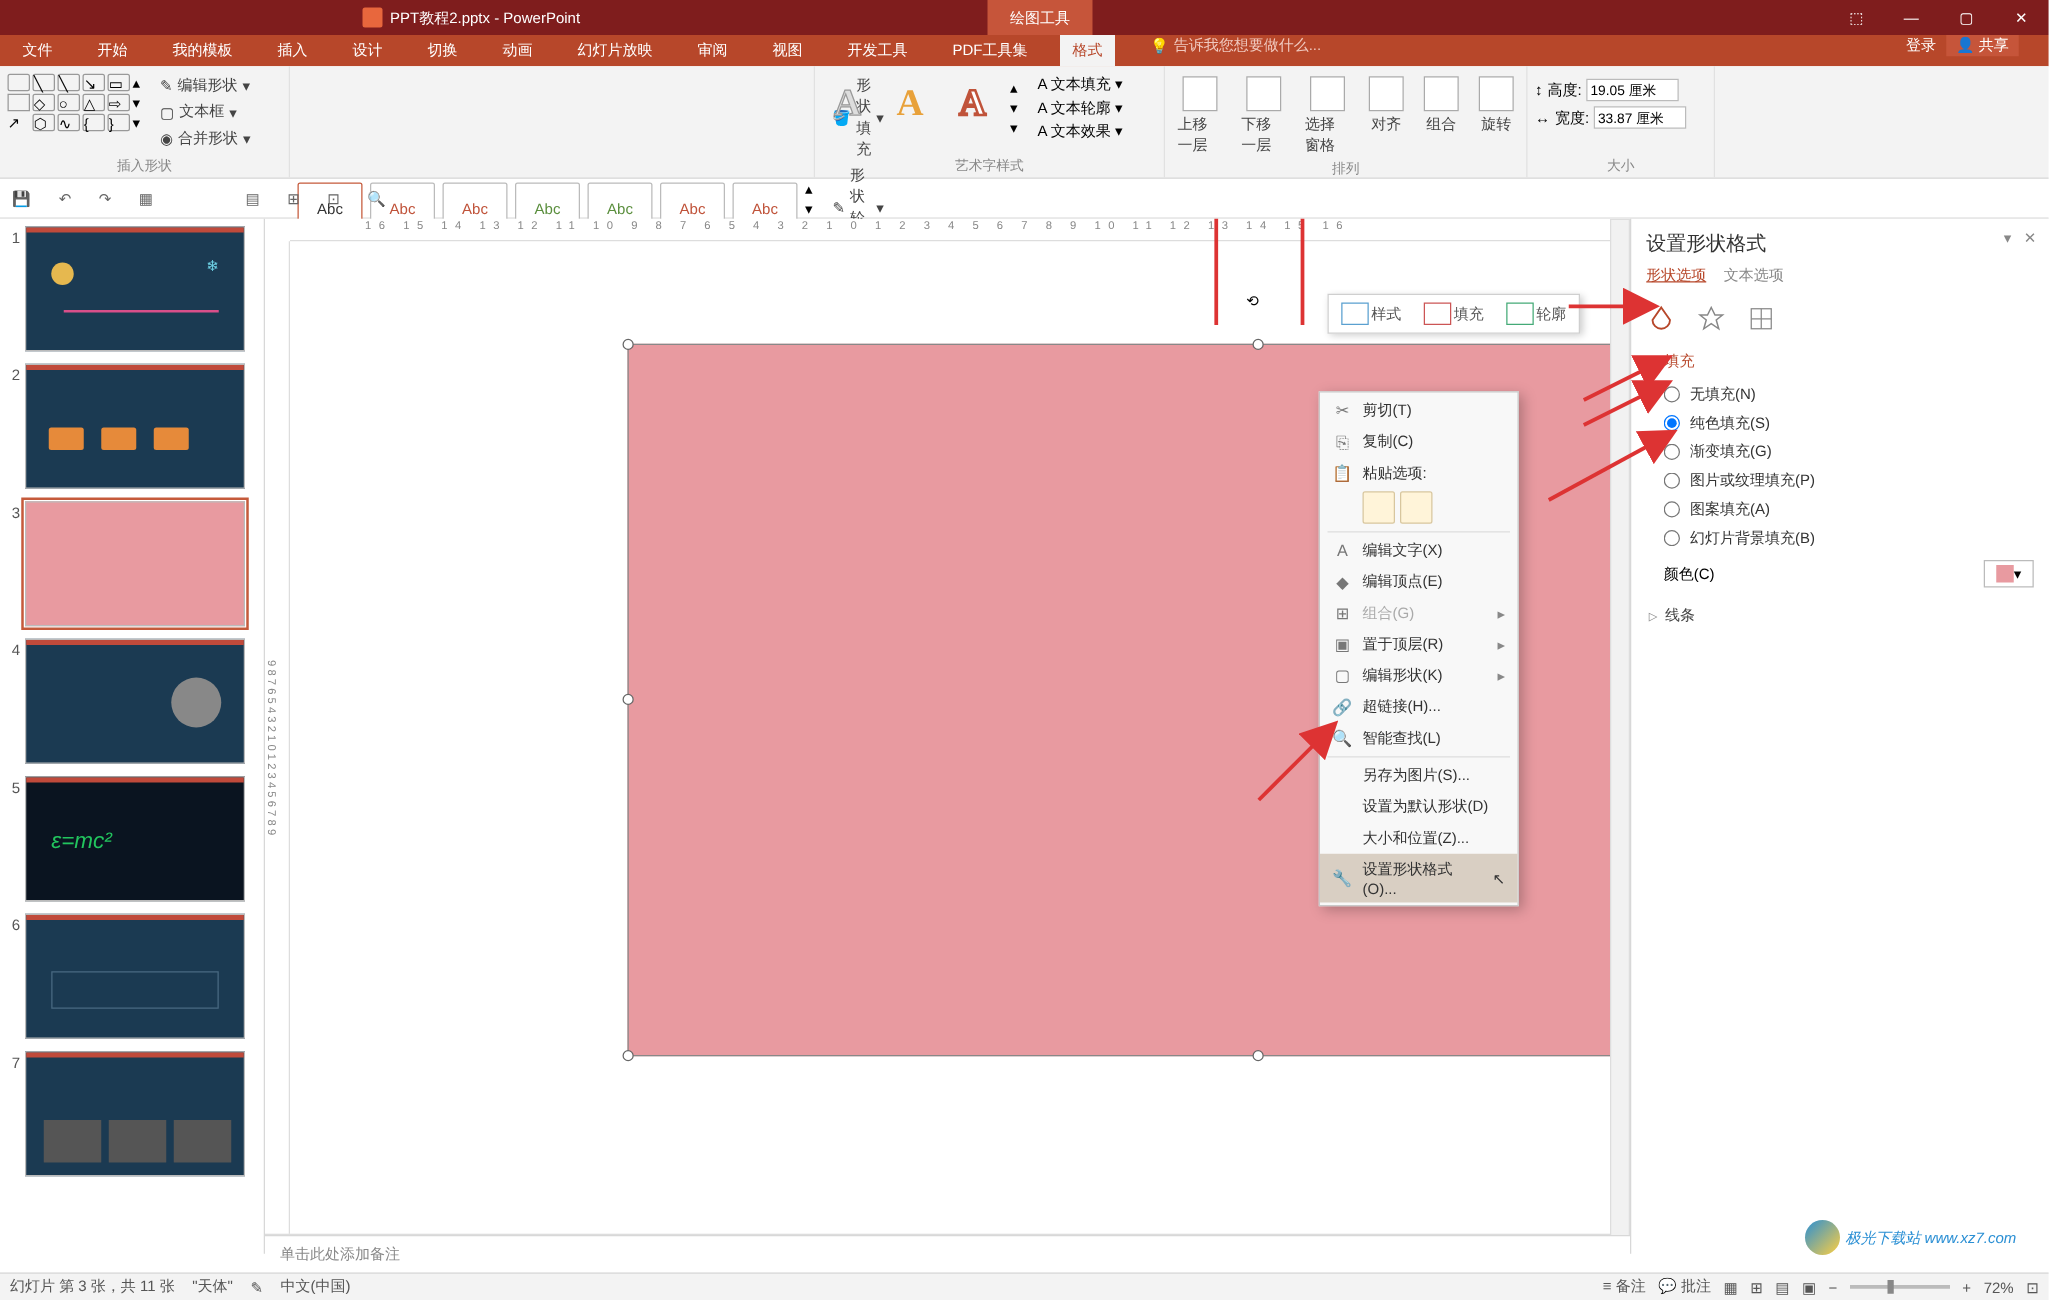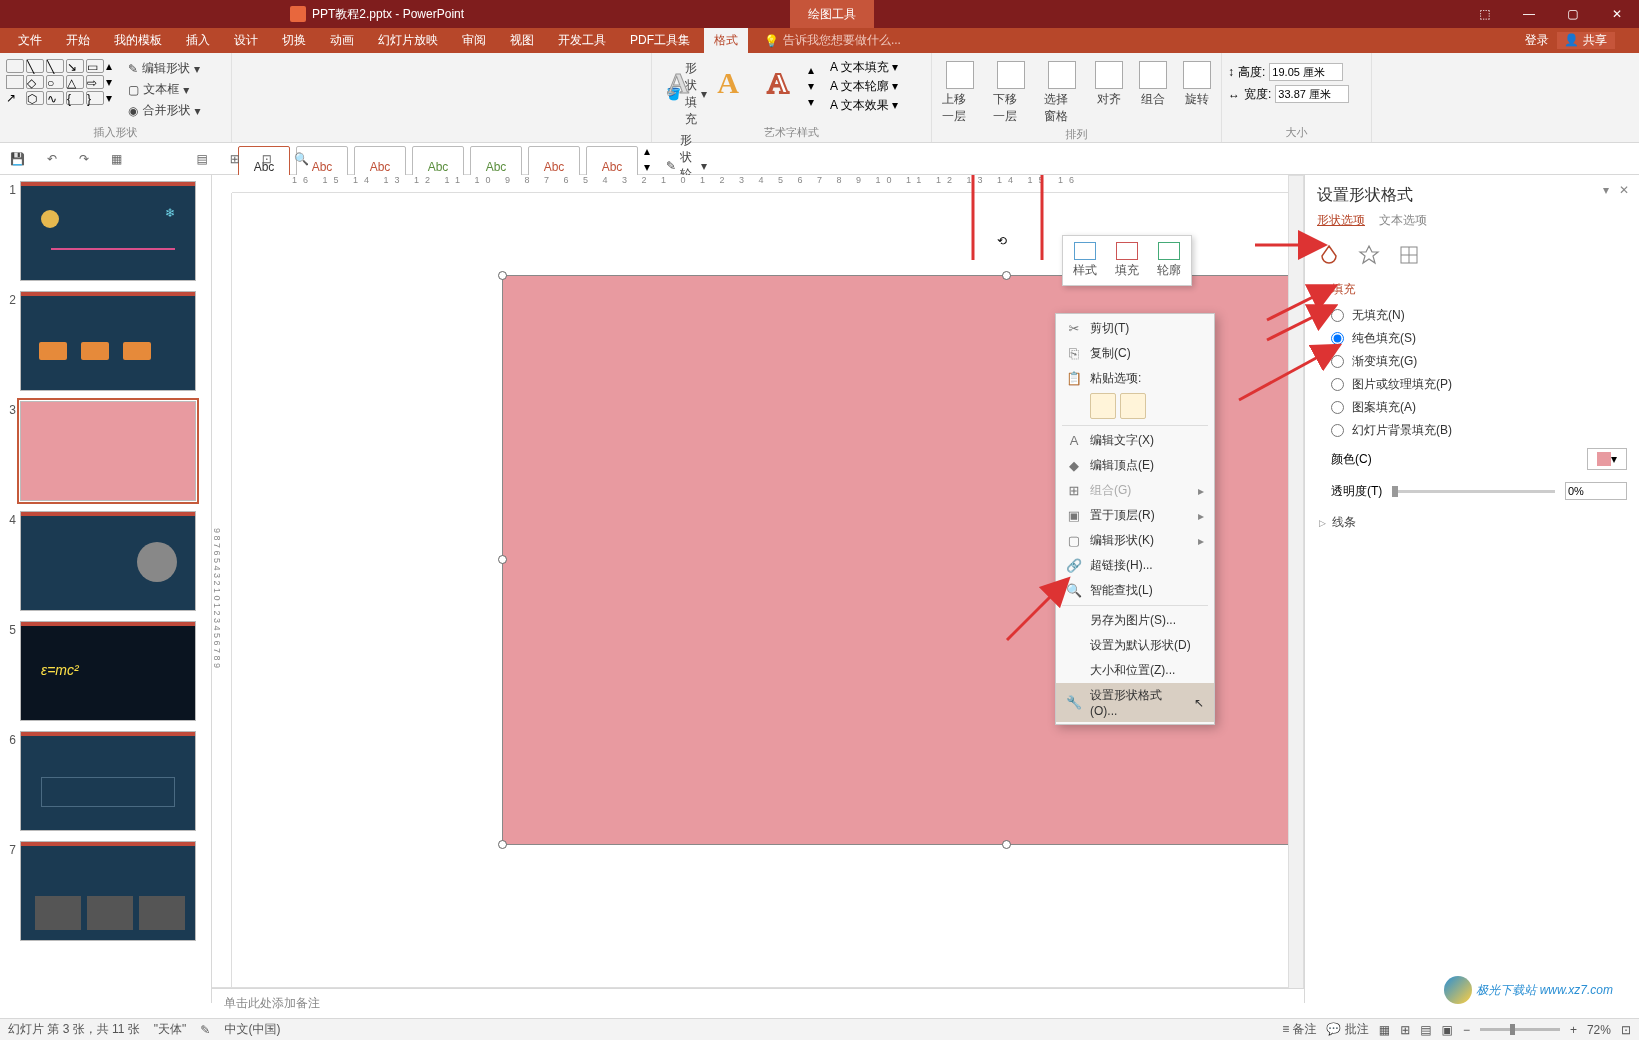--- a/index.html
+++ b/index.html
@@ -3,21 +3,21 @@
 <meta charset="utf-8">
 <style>
 *{margin:0;padding:0;box-sizing:border-box;font-family:"Microsoft YaHei",sans-serif;font-size:12px;user-select:none}
 body{background:#fff;overflow:hidden;width:1639px;height:1040px;position:relative}
 .titlebar{background:#7f1d1d;height:28px;display:flex;align-items:center;color:#fff;position:relative}
 .titlebar .apptitle{position:absolute;left:290px;font-size:12px;display:flex;align-items:center;gap:6px}
 .titlebar .apptitle .iconbox{width:16px;height:16px;background:#e8673d;border-radius:2px}
 .titlebar .tool-tab{position:absolute;left:790px;background:#c6553a;padding:0 18px;line-height:28px}
 .titlebar .wbtns{position:absolute;right:0;display:flex}
 .titlebar .wbtns div{width:44px;height:28px;display:flex;align-items:center;justify-content:center;color:#fff}
-.ribbon-tabs{background:#b7472a;height:25px;display:flex;align-items:center;color:#fff;padding-left:8px;gap:4px}
+.ribbon-tabs{background:#b7472a;height:25px;display:flex;align-items:flex-start;color:#fff;padding-left:8px;gap:16px}
 .ribbon-tabs .tab{padding:0 10px;line-height:25px;cursor:pointer}
 .ribbon-tabs .tab.active{background:#f3f3f3;color:#b7472a}
 .ribbon-tabs .tellme{margin-left:12px;color:#f0c9bf;display:flex;align-items:center;gap:4px}
 .ribbon-tabs .right{margin-left:auto;display:flex;gap:8px;padding-right:24px}
 .ribbon{background:#f3f3f3;height:90px;border-bottom:1px solid #d8d8d8;display:flex}
 .rgroup{border-right:1px solid #e1e1e1;display:flex;flex-direction:column;padding:2px 6px 0}
 .rgroup .glabel{text-align:center;color:#888;font-size:11px;margin-top:auto;padding-bottom:2px}
 .shapes-gallery{display:flex;gap:2px;align-items:flex-start}
 .shapes-col{display:flex;flex-direction:column;gap:2px;padding-top:4px}
 .shape-mini{width:18px;height:14px;border:1px solid #999;border-radius:2px}
@@ -47,21 +47,21 @@
 .thumb.sel{outline:2px solid #c55a3b;outline-offset:1px}
 .thumb.pale{background:#e89aa0}
 .thumb .tbar{position:absolute;top:0;left:0;right:0;height:4px;background:#c04a3b}
 .canvas-area{flex:1;background:#fff;position:relative;overflow:hidden}
 .ruler-h{height:18px;background:#fff;border-bottom:1px solid #ddd;margin-left:20px;font-size:9px;color:#888;overflow:hidden;white-space:nowrap;padding-left:60px;letter-spacing:6px}
 .ruler-v{position:absolute;left:0;top:18px;bottom:0;width:20px;background:#fff;border-right:1px solid #ddd;writing-mode:vertical-lr;font-size:9px;color:#888;text-align:center}
 .slide-canvas{position:absolute;left:290px;top:100px;width:1010px;height:570px;background:#e89aa0;border:1px solid #888}
 .sel-handle{position:absolute;width:9px;height:9px;background:#fff;border:1px solid #666;border-radius:50%}
 .rot-handle{position:absolute;top:-42px;left:50%;margin-left:-10px;width:20px;height:20px;}
 .float-toolbar{position:absolute;left:850px;top:60px;background:#fff;border:1px solid #cfcfcf;box-shadow:2px 2px 6px rgba(0,0,0,.2);display:flex;padding:4px;gap:6px}
-.float-toolbar .fbtn{display:flex;flex-direction:column;align-items:center;gap:2px;padding:2px 6px;font-size:11px;color:#555}
+.float-toolbar .fbtn{display:flex;flex-direction:row;align-items:center;gap:2px;padding:2px 6px;font-size:11px;color:#555}
 .float-toolbar .fbtn .ficon{width:22px;height:18px;border:1px solid #aaa}
 .ctx-menu{position:absolute;left:843px;top:138px;width:160px;background:#f8f8f8;border:1px solid #c8c8c8;box-shadow:3px 3px 10px rgba(0,0,0,.25);padding:2px 0}
 .ctx-menu .mi{display:flex;align-items:center;gap:8px;padding:4px 10px;font-size:12px;color:#333;cursor:pointer}
 .ctx-menu .mi.hl{background:#d9cfc3}
 .ctx-menu .mi .micon{width:16px;height:16px;display:flex;align-items:center;justify-content:center;color:#777;font-size:13px}
 .ctx-menu .mi .arr{margin-left:auto;color:#888}
 .ctx-menu .sep{height:1px;background:#ddd;margin:2px 6px}
 .ctx-menu .paste-opts{display:flex;gap:4px;padding:2px 0 4px 34px}
 .ctx-menu .paste-opts .pbtn{width:26px;height:26px;border:1px solid #d8c69e;background:#fff4d9;border-radius:2px}
 .format-pane{width:335px;border-left:1px solid #d8d8d8;background:#fff;padding:10px 12px;position:relative}
@@ -307,21 +307,21 @@
         <div class="thumb-num">4</div>
         <div class="thumb">
           <div class="tbar"></div>
           <div style="position:absolute;right:18px;top:30px;width:40px;height:40px;background:#888;border-radius:50%"></div>
         </div>
       </div>
     <div class="thumb-row">
         <div class="thumb-num">5</div>
         <div class="thumb" style="background:#0a1420">
           <div class="tbar"></div>
-          <div style="position:absolute;left:20px;top:40px;color:#fde047;font-style:italic;font-size:14px">ε=mc²</div>
+          <div style="position:absolute;left:20px;top:40px;color:#22c55e;font-style:italic;font-size:18px">ε=mc²</div>
         </div>
       </div>
     <div class="thumb-row">
         <div class="thumb-num">6</div>
         <div class="thumb">
           <div class="tbar"></div>
           <div style="position:absolute;left:20px;right:20px;top:45px;height:30px;border:1px solid #4a6a82"></div>
         </div>
       </div>
     <div class="thumb-row">
@@ -508,27 +508,20 @@
       <label>
           <input type="radio" name="fill" style="">
           <span>幻灯片背景填充(B)</span>
         </label>
     </div>
     <div class="row">
       <span>颜色(C)</span>
       <div class="spacer"></div>
       <div class="color-btn"><span style="width:14px;height:14px;background:#e89aa0;display:inline-block"></span> ▾</div>
     </div>
-    <div class="row">
-      <span>透明度(T)</span>
-      <div class="trans-slider">
-          <div class="knob"></div>
-        </div>
-      <input class="trans-in" value="0%" style="">
-    </div>
     <div class="line-title">线条</div>
 
     <div class="red-arrow" style="left:-52px;top:60px"><svg width="70" height="20">
           <line x1="2" y1="10" x2="60" y2="10" stroke="#d33" stroke-width="3" marker-end="url(#ah1)"></line>
         </svg></div>
     <div class="red-arrow" style="left:-40px;top:110px"><svg width="70" height="40">
           <line x1="2" y1="35" x2="60" y2="6" stroke="#d33" stroke-width="3" marker-end="url(#ah1)"></line>
         </svg></div>
     <div class="red-arrow" style="left:-40px;top:130px"><svg width="70" height="40">
           <line x1="2" y1="35" x2="60" y2="6" stroke="#d33" stroke-width="3" marker-end="url(#ah1)"></line>

